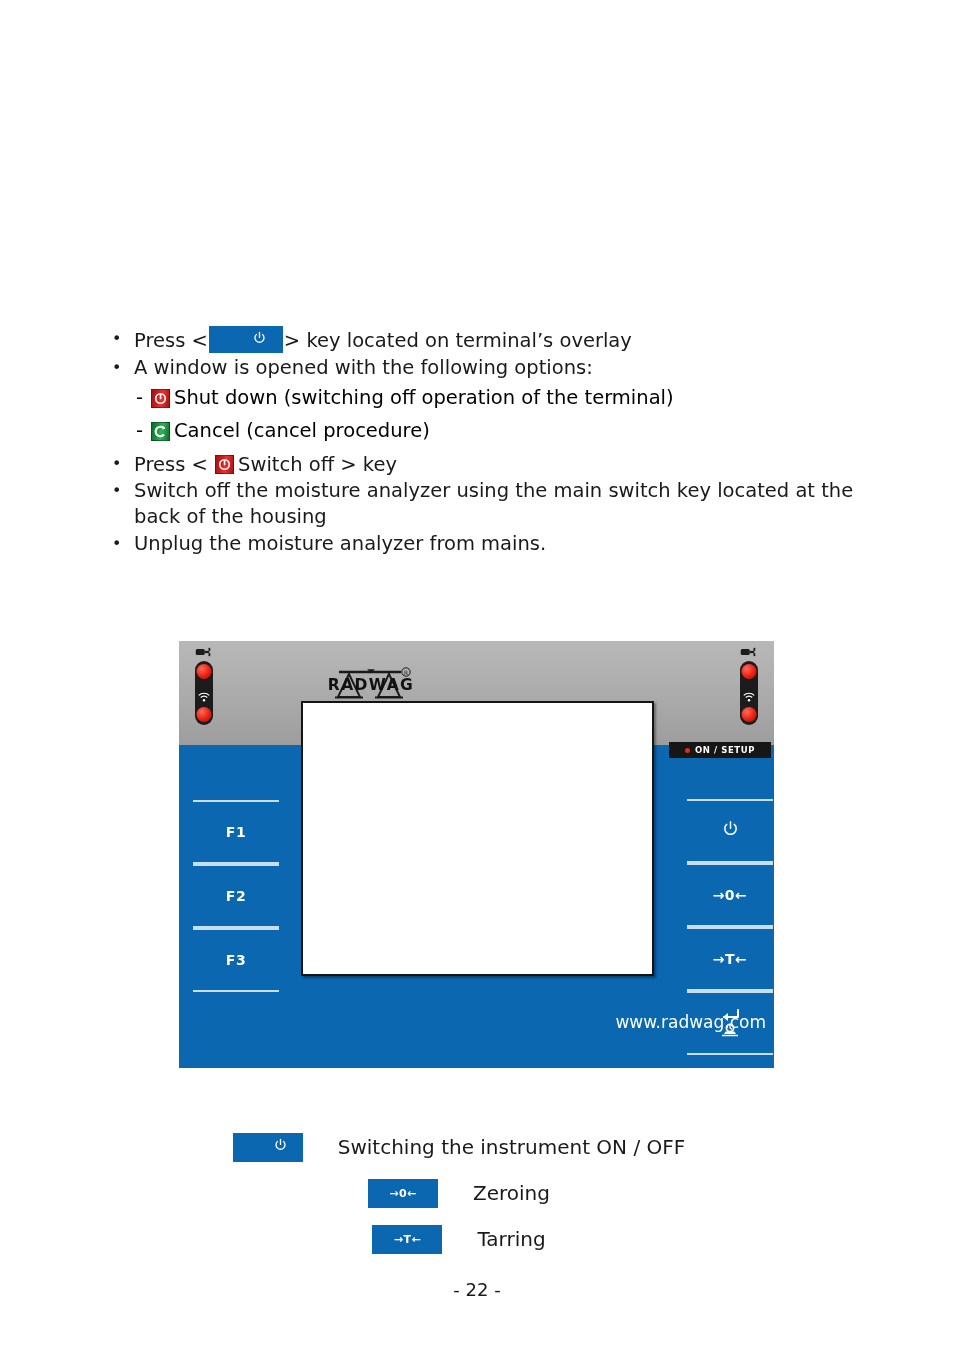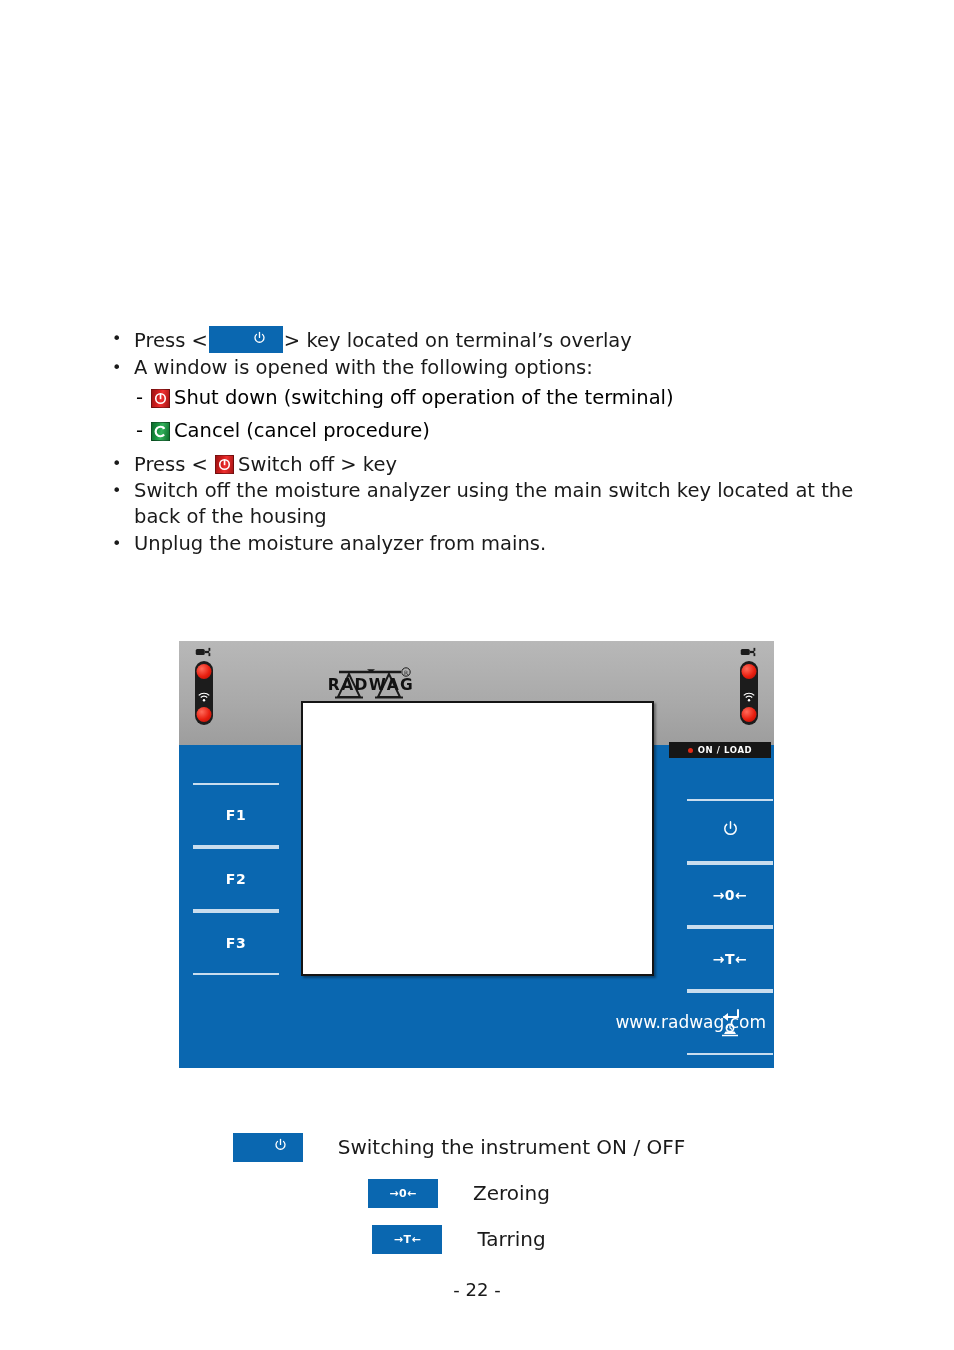--- a/index.html
+++ b/index.html
@@ -194,21 +194,21 @@
   .onload .dot {
     width: 5px; height: 5px; border-radius: 50%;
     background: #e22b18;
   }
 
   
   .keycol {
     position: absolute;
     width: 86px;
   }
-  .keycol.left  { left: 14px;  top: 142px; }
+  .keycol.left  { left: 14px;  top: 159px; }
   .keycol.right { right: 1px;  top: 158px; }
   .keyrow {
     position: relative;
     height: 64px;
   }
   .keyrow .sep {
     position: absolute;
     left: 0; right: 0;
     height: 2px;
     background: rgba(255,255,255,0.78);
@@ -410,21 +410,21 @@
       <text x="79" y="12" font-family="DejaVu Sans, sans-serif" font-size="6" fill="#1a1a1a" text-anchor="middle">R</text>
 
       <text x="44" y="27" font-family="DejaVu Sans, sans-serif" font-size="15.5" font-weight="bold" fill="#111111" text-anchor="middle" letter-spacing="1.4">RADWAG</text>
     </svg>
   </div>
 
   <div class="display"></div>
 
   <div class="onload">
     <span class="dot"></span>
-    <span>ON / LOAD</span>
+    <span>ON / SETUP</span>
   </div>
 
   <div class="keycol left">
     <div class="keyrow">
       <span class="sep a"></span>
       <span class="lbl">F1</span>
       <span class="sep b"></span>
     </div>
     <div class="keyrow">
       <span class="sep a"></span>

